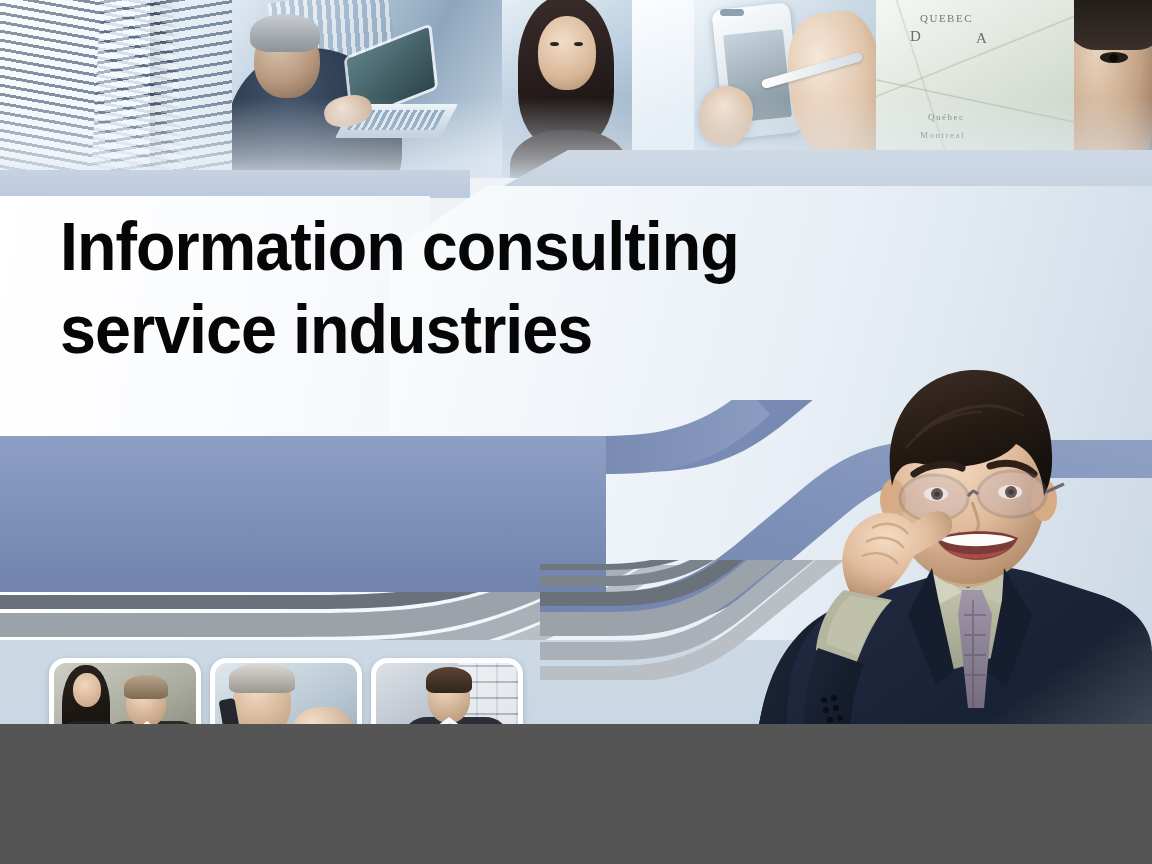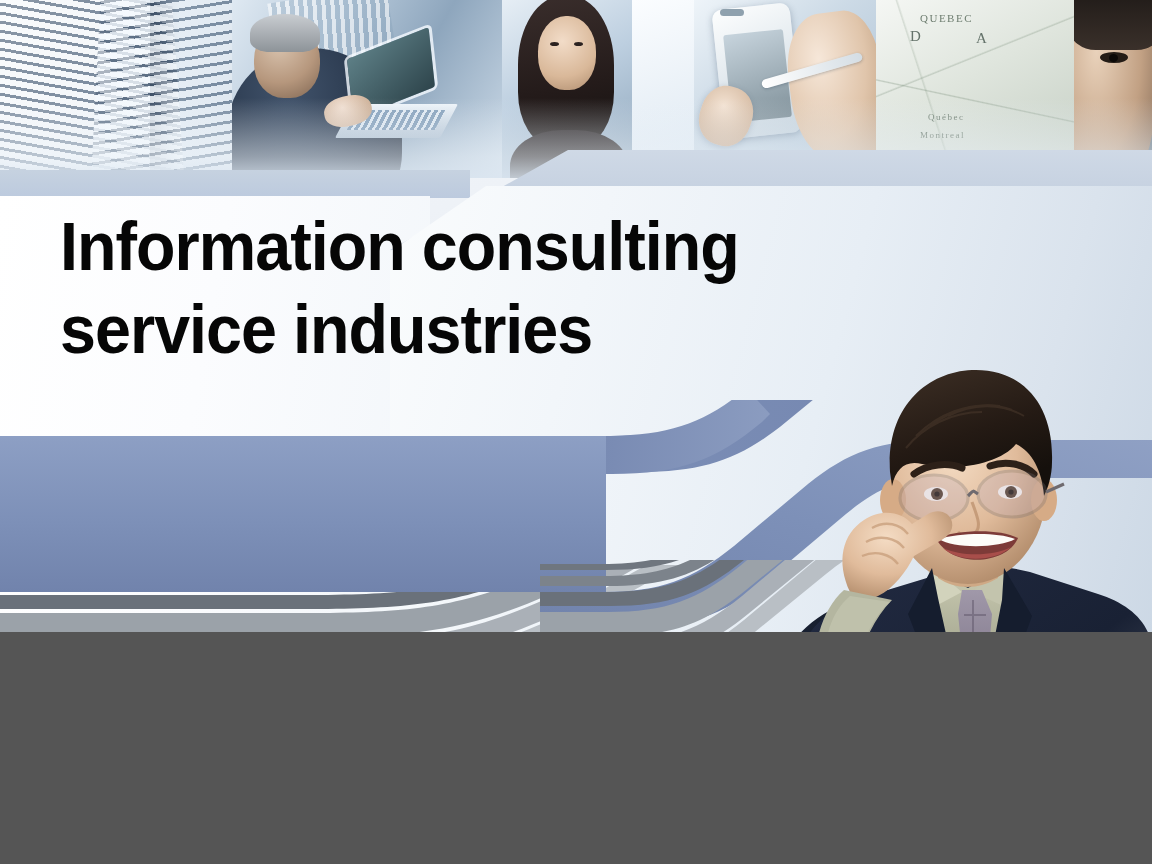--- a/index.html
+++ b/index.html
@@ -1,21 +1,21 @@
 <!DOCTYPE html>
 <html><head>
 <meta charset="utf-8">
 <style>
   * { margin:0; padding:0; box-sizing:border-box; }
   html,body{ background:#555; }
   body{ font-family:"Liberation Sans", sans-serif; }
 
   #slide{
     position:relative;
-    width:1152px; height:632px;
+    width:1152px; height:724px;
     overflow:hidden;
     background:#cdd8e4;
   }
 
   
   .bg-base{
     position:absolute; inset:0;
     background:linear-gradient(160deg,#f7f9fb 0%,#eef2f7 35%,#d9e2ec 70%,#c9d5e2 100%);
   }
 

